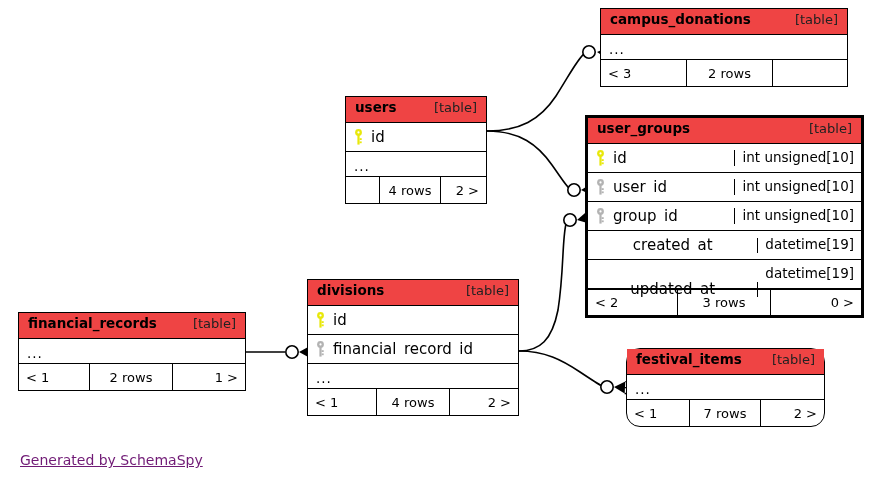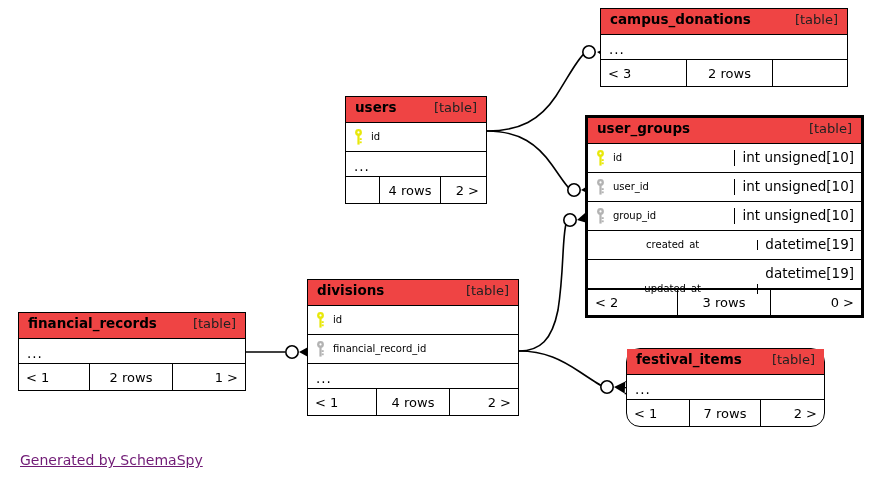--- a/index.html
+++ b/index.html
@@ -80,21 +80,21 @@
   }
   .col-name.has-type {
     border-right: 1.6px solid #000000;
   }
   .col-type {
     flex: 0 0 auto;
     padding: 0 7px;
     box-sizing: border-box;
     white-space: nowrap;
   }
-  .col-label { font-size: 10px; }
+  .col-label { font-size: 15px; }
   .ellipsis-row {
     display: flex;
     align-items: center;
     padding-left: 8px;
     box-sizing: border-box;
     height: 25px;
     border-bottom: 1.6px solid #000000;
     font-size: 13.5px;
   }
   .ellipsis-row .dots {

